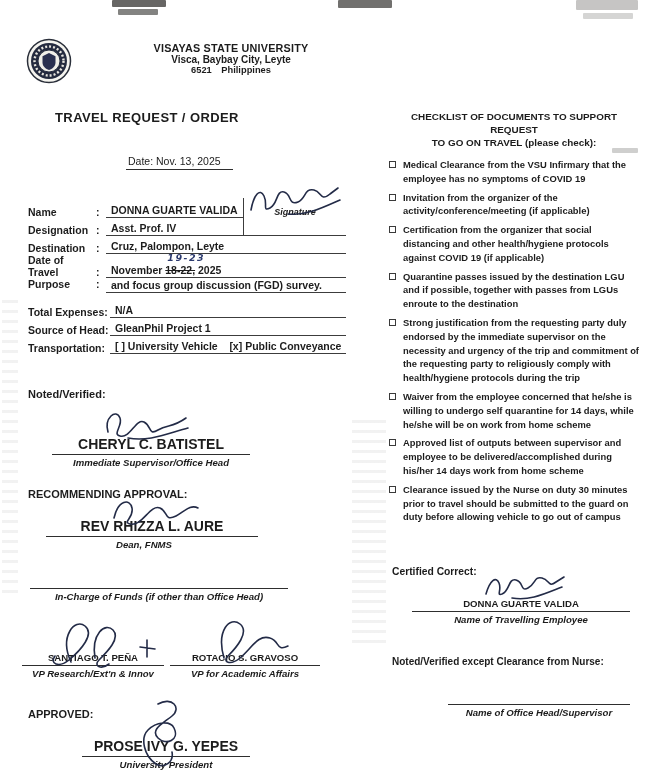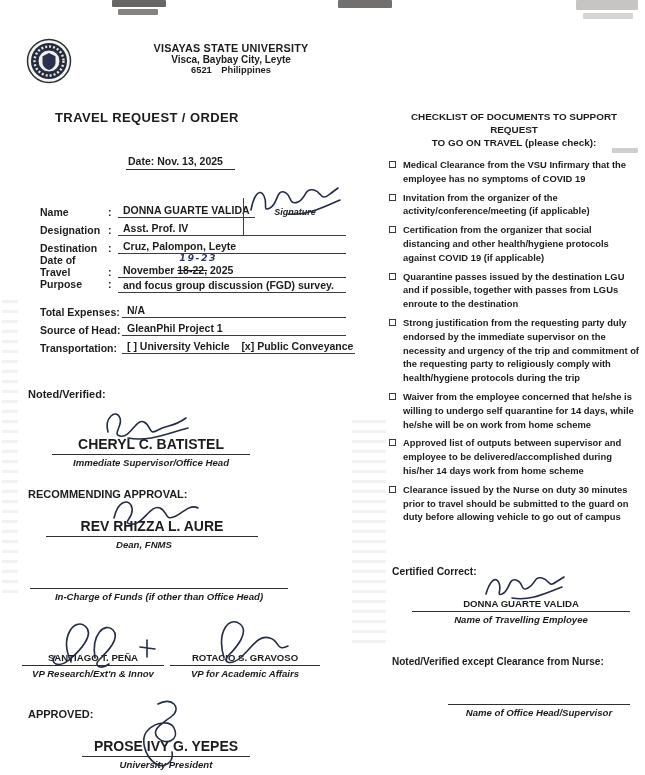--- a/index.html
+++ b/index.html
@@ -7,24 +7,24 @@
   .page{position:relative;width:645px;height:775px;margin:0 auto;background:#ffffff;
         font-family:"Liberation Sans",sans-serif;color:#1c1c1c;overflow:hidden;}
   .artifact{position:absolute;background:#41403d;border-radius:1px;}
   .ghost{position:absolute;background:repeating-linear-gradient(180deg,rgba(70,70,70,.07) 0 3px,transparent 3px 10px);}
   .seal{position:absolute;left:26px;top:38px;}
   .uni-text{position:absolute;left:146px;top:42px;width:170px;text-align:center;}
   .uni-name{font-size:10.8px;font-weight:bold;letter-spacing:.2px;}
   .uni-addr{font-size:10px;font-weight:bold;}
   .uni-addr2{font-size:9.3px;font-weight:bold;word-spacing:7px;}
   .doc-title{position:absolute;left:55px;top:110px;font-size:13px;font-weight:bold;letter-spacing:.4px;}
-  .date-line{position:absolute;left:126px;top:155px;font-size:10.5px;font-weight:bold;
+  .date-line{position:absolute;left:126px;top:155px;font-size:10.5px;font-weight:normal;
              border-bottom:1.4px solid #2e2e2e;padding:0 12px 2px 2px;}
   .form{position:absolute;left:28px;top:200px;width:318px;font-size:10.5px;font-weight:bold;}
-  .frow{display:flex;align-items:flex-end;min-height:18px;position:relative;margin-left:12px;}
+  .frow{display:flex;align-items:flex-end;min-height:18px;position:relative;}
   .frow.tight{width:215px;}
   .frow.gap{margin-top:4px;}
   .flabel{flex:none;width:68px;}
   .flabel.wide{width:82px;}
   .fcolon{flex:none;width:10px;}
   .fcolon::before{content:":";}
   .fvalue{flex:1;border-bottom:1px solid #3c3c3c;padding:1px 2px 1px 5px;position:relative;}
   .pre{white-space:pre;}
   .sig-cell{position:absolute;left:215px;top:-2px;width:103px;height:38px;
             border-left:1px solid #3c3c3c;border-bottom:1px solid #3c3c3c;}

